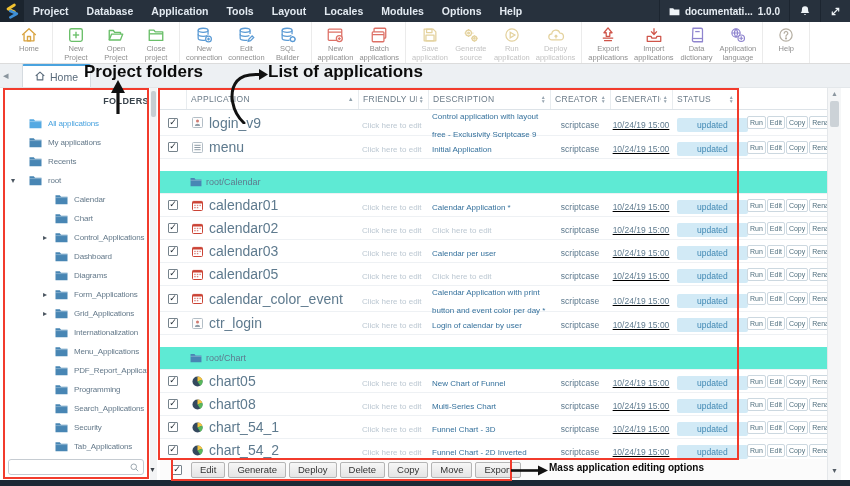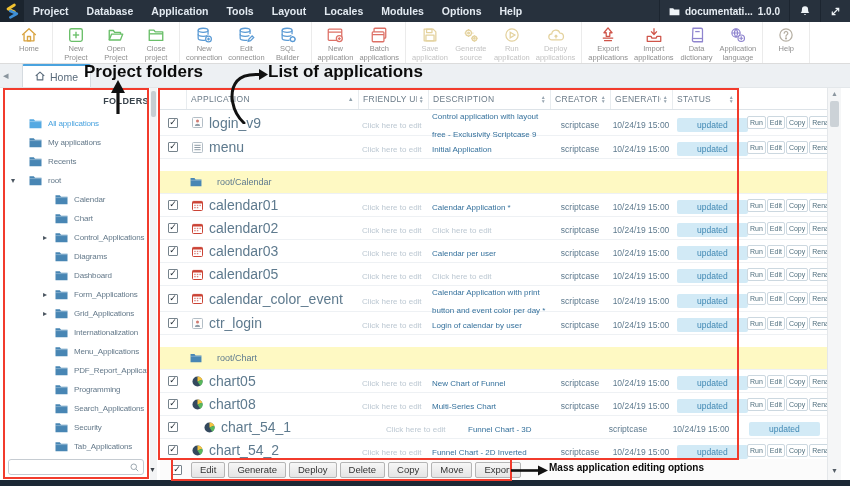--- a/index.html
+++ b/index.html
@@ -61,32 +61,32 @@
   .hc { display: flex; align-items: center; justify-content: space-between; font-size: 8.5px; color: #6b7b88; letter-spacing: .3px; padding: 0 4px; overflow: hidden; border-left: 1px solid #e8ecef; }
   .hc:first-child, .hc.no-border { border-left: none; }
   .hc .lbl { white-space: nowrap; overflow: hidden; }
   .sort-asc { font-size: 6px; color: #8fa0ab; margin-left: 2px; }
   .sort-both { display: flex; flex-direction: column; line-height: 4px; font-size: 5px; color: #97a5b0; margin-left: 2px; }
   .c-check { width: 26px; flex: 0 0 auto; display: flex; align-items: center; justify-content: center; }
   .c-app { width: 172px; flex: 0 0 auto; display: flex; align-items: center; gap: 6px; padding-left: 6px; overflow: hidden; }
   .c-furl { width: 70px; flex: 0 0 auto; padding: 0 4px; overflow: hidden; white-space: nowrap; }
   .c-desc { width: 122px; flex: 0 0 auto; padding: 0 4px; overflow: hidden; }
   .c-creator { width: 60px; flex: 0 0 auto; text-align: center; overflow: hidden; }
-  .c-gen { width: 62px; flex: 0 0 auto; text-align: center; white-space: nowrap; overflow: hidden; }
+  .c-gen { width: 62px; flex: 0 0 auto; text-align: center; white-space: nowrap; overflow: hidden; text-decoration: underline; }
   .c-status { width: 66px; flex: 0 0 auto; padding-left: 5px; }
   .c-actions { margin-left: 9px; display: flex; gap: 1px; align-items: center; }
   .row { display: flex; align-items: center; border-bottom: 1px solid #eef1f4; background: #fff; }
   .row .app-name { font-size: 14px; color: #5e7a8e; white-space: nowrap; overflow: hidden; }
   .row .furl-text { font-size: 8px; color: #bcc8d2; }
   .row .desc-text { font-size: 8px; color: #35719c; line-height: 10px; }
   .row .desc-text.placeholder { color: #bcc8d2; }
   .row .creator-text, .row .gen-text { font-size: 8.5px; color: #5e7a8e; }
   .status-badge { display: inline-block; font-size: 8.5px; color: #4189b4; background: #d2eaf6; padding: 2px 20px; border-radius: 2px; }
   .act-btn { font-size: 7px; color: #51707f; background: #fff; border: 1px solid #ccd8e0; border-radius: 2px; padding: 2px 2px; cursor: pointer; white-space: nowrap; font-family: "Liberation Sans", sans-serif; }
-  .row-group { display: flex; align-items: center; height: 23px; background: #fef9c3; border-bottom: 1px solid #eef1f4; padding-left: 30px; gap: 15px; }
+  .row-group { display: flex; align-items: center; height: 23px; background: #5eead4; border-bottom: 1px solid #eef1f4; padding-left: 30px; gap: 4px; }
   .row-group .grp-label { font-size: 9px; color: #5e7a8e; }
   .row-spacer { height: 12px; background: #fff; }
   .cb { width: 10px; height: 10px; border: 1px solid #76838c; background: #fff; display: inline-flex; align-items: center; justify-content: center; border-radius: 1px; cursor: pointer; }
   .cb::after { content: "\2713"; font-size: 9px; line-height: 1; color: #222c35; margin-top: -1px; }
   .app-icon { width: 11px; height: 11px; flex: 0 0 auto; display: flex; }
   .app-icon svg { width: 11px; height: 11px; }
 
   
   #main-sb { position: absolute; left: 827px; top: 0; width: 14px; height: 392px; background: #f5f6f7; border-left: 1px solid #e4e7ea; }
   #main-sb .sb-up { position: absolute; top: 2px; left: 3px; font-size: 7px; color: #8c97a0; }
@@ -463,30 +463,30 @@
             </span>
             <span>Control_Applications</span>
           </div>
           <div class="side-item lvl1">
             <span class="icon f-icon">
               <svg viewBox="0 0 13 11" width="13" height="11">
                 <path d="M.5 1.2 h4.3 l1.2 1.6 h6.5 v7.4 h-12 z" fill="#4886b4"></path>
                 <path d="M.5 3.6 h12" stroke="rgba(255,255,255,.45)" stroke-width=".7"></path>
               </svg>
             </span>
+            <span>Dashboard</span>
+          </div>
+          <div class="side-item lvl1">
+            <span class="icon f-icon">
+              <svg viewBox="0 0 13 11" width="13" height="11">
+                <path d="M.5 1.2 h4.3 l1.2 1.6 h6.5 v7.4 h-12 z" fill="#4886b4"></path>
+                <path d="M.5 3.6 h12" stroke="rgba(255,255,255,.45)" stroke-width=".7"></path>
+              </svg>
+            </span>
             <span>Diagrams</span>
-          </div>
-          <div class="side-item lvl1">
-            <span class="icon f-icon">
-              <svg viewBox="0 0 13 11" width="13" height="11">
-                <path d="M.5 1.2 h4.3 l1.2 1.6 h6.5 v7.4 h-12 z" fill="#4886b4"></path>
-                <path d="M.5 3.6 h12" stroke="rgba(255,255,255,.45)" stroke-width=".7"></path>
-              </svg>
-            </span>
-            <span>Dashboard</span>
           </div>
           <div class="side-item lvl1">
             <span class="tree-caret">▸</span>
             <span class="icon f-icon">
               <svg viewBox="0 0 13 11" width="13" height="11">
                 <path d="M.5 1.2 h4.3 l1.2 1.6 h6.5 v7.4 h-12 z" fill="#4886b4"></path>
                 <path d="M.5 3.6 h12" stroke="rgba(255,255,255,.45)" stroke-width=".7"></path>
               </svg>
             </span>
             <span>Form_Applications</span>
@@ -914,21 +914,21 @@
           <div class="c-creator"><span class="creator-text">scriptcase</span></div>
           <div class="c-gen"><span class="gen-text">10/24/19 15:00</span></div>
           <div class="c-status"><span class="status-badge">updated</span></div>
           <div class="c-actions">
             <button class="act-btn">Run</button>
             <button class="act-btn">Edit</button>
             <button class="act-btn">Copy</button>
             <button class="act-btn">Rename</button>
           </div>
         </div>
-        <div class="row" style="height: 23px; gap: 12px;">
+        <div class="row" style="height: 23px;">
           <div class="c-check">
             <span class="cb"></span>
           </div>
           <div class="c-app">
             <span class="icon app-icon">
               <svg viewBox="0 0 11 11">
                 <circle cx="5.5" cy="5.5" r="5" fill="#34495e"></circle>
                 <path d="M5.5 5.5 V.5 A5 5 0 0 1 10.2 3.7 Z" fill="#f4c542"></path>
                 <path d="M5.5 5.5 L10.2 3.7 A5 5 0 0 1 8.3 9.7 Z" fill="#58b85c"></path>
               </svg>

